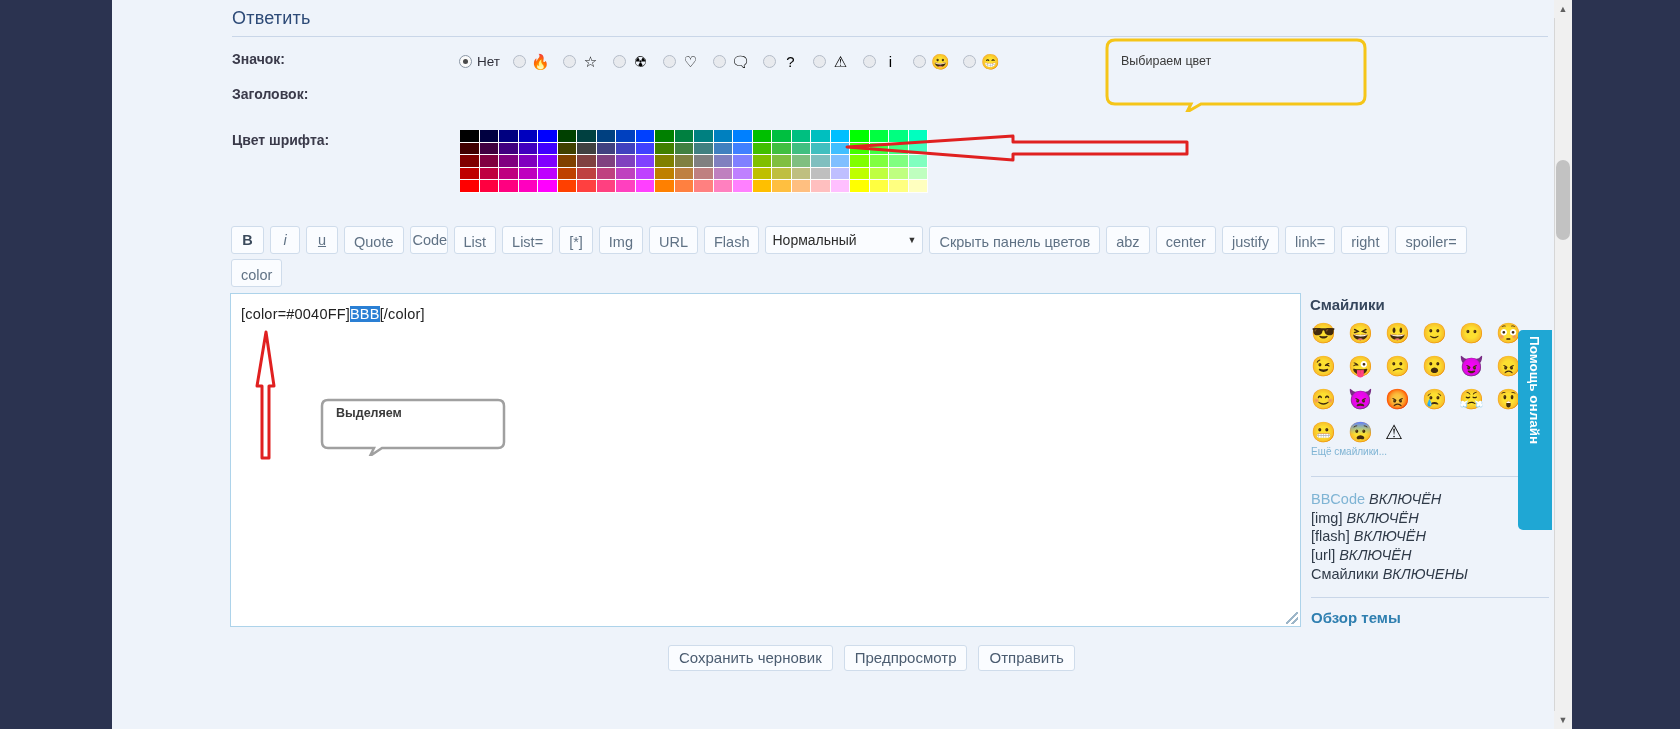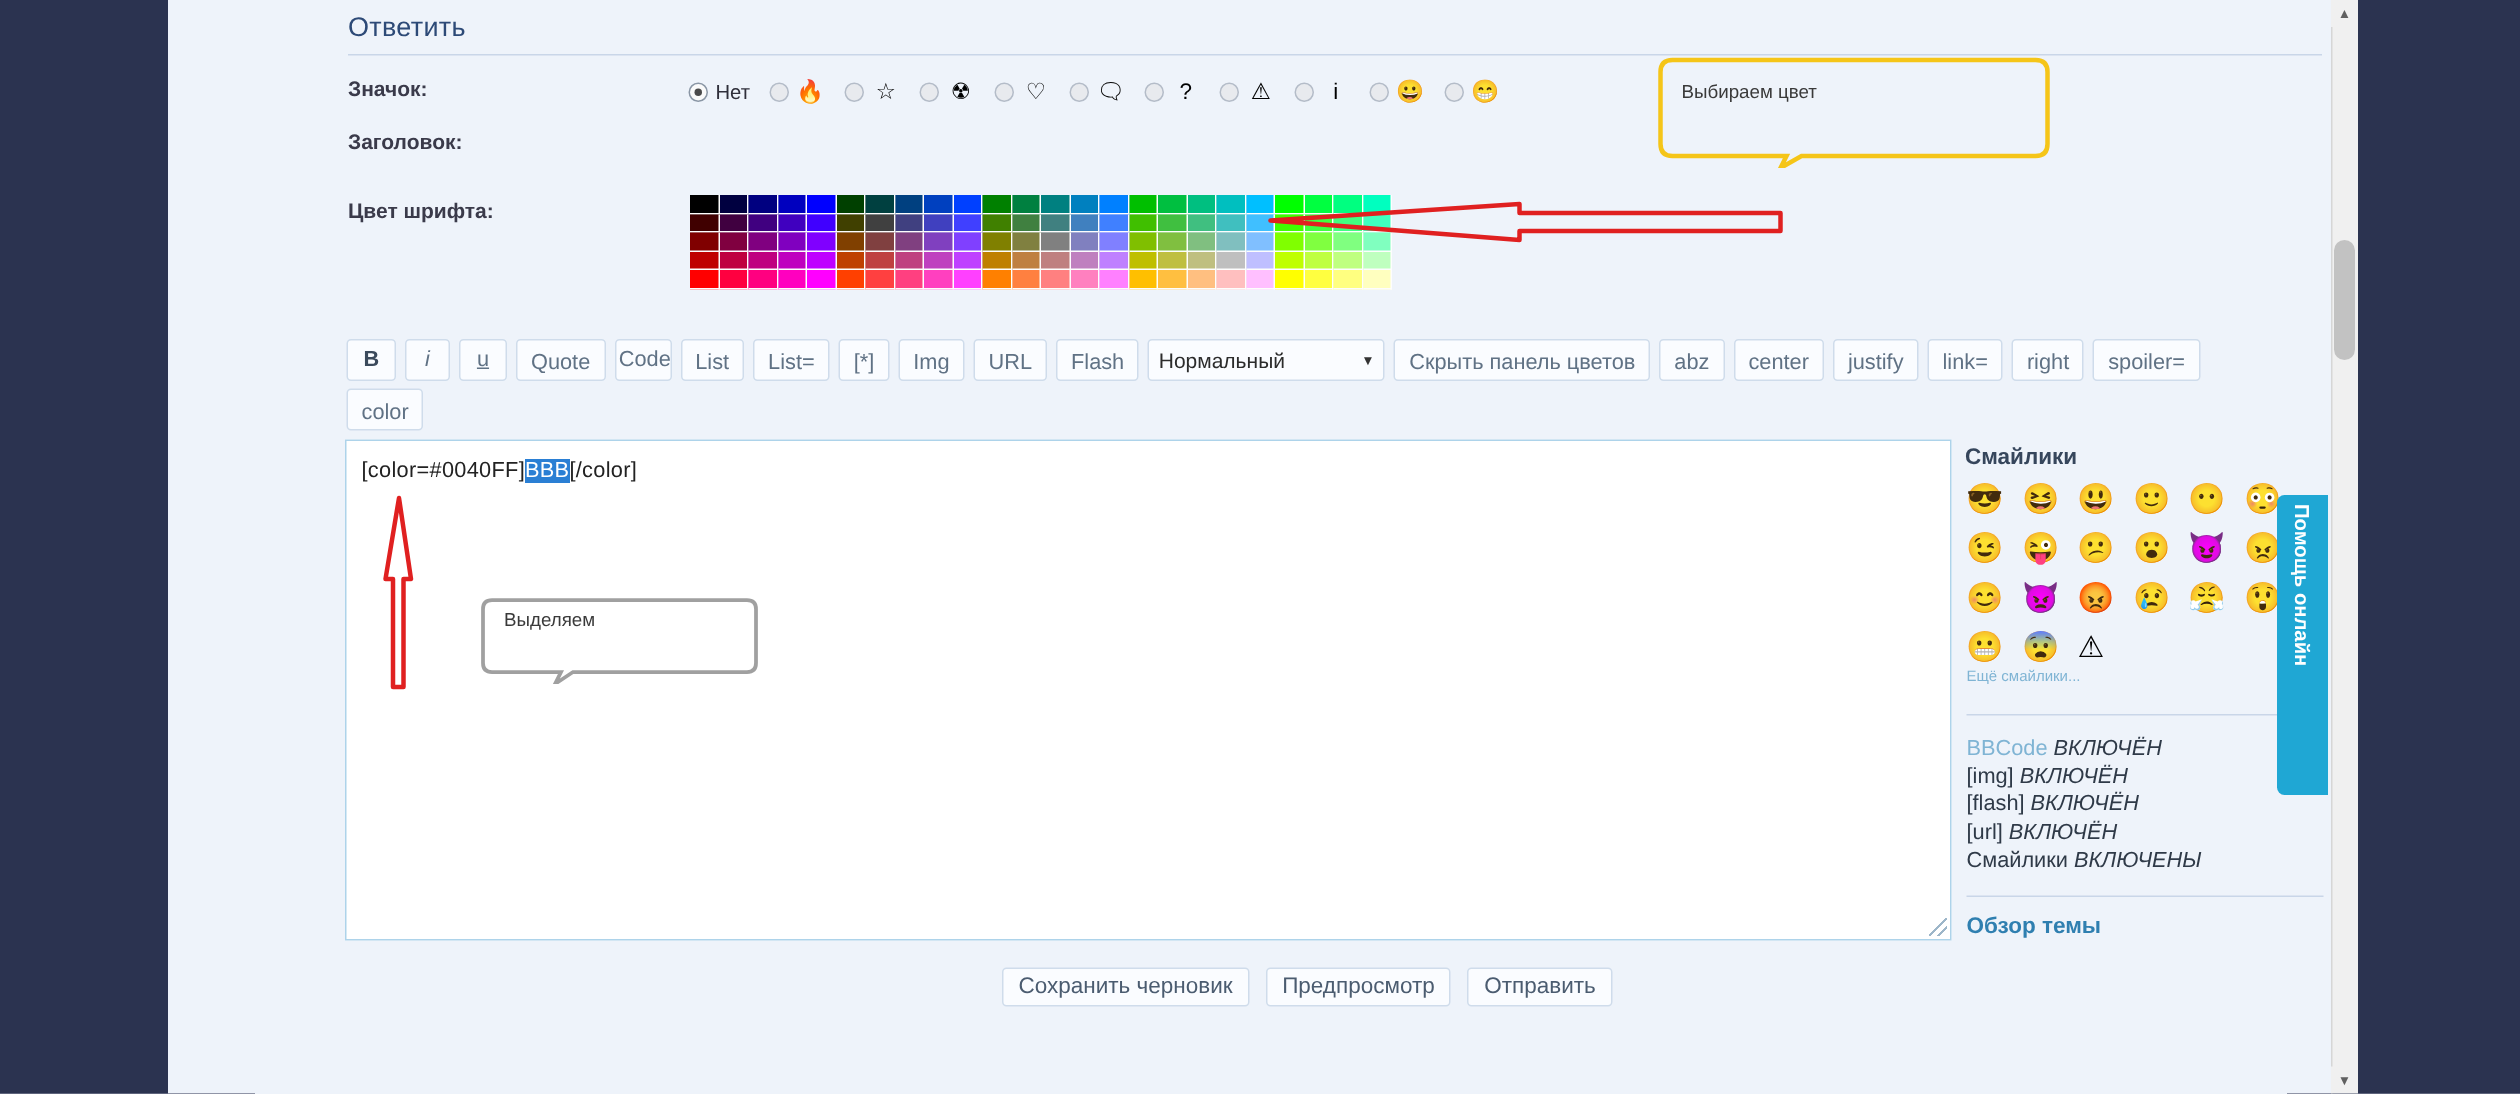--- a/index.html
+++ b/index.html
@@ -204,21 +204,21 @@
   
   .anno { position:absolute; pointer-events:none; }
   #callout-color {
     left:1105px; top:38px; width:264px; height:74px;
   }
   #callout-color .txt {
     position:absolute; left:16px; top:16px;
     font-size:12.5px; color:#3a3a3a; font-family:"Liberation Sans", sans-serif;
   }
   #callout-select {
-    left:320px; top:398px; width:186px; height:58px;
+    left:320px; top:398px; width:186px; height:58px;font-weight:bold;
   }
   #callout-select .txt {
     position:absolute; left:16px; top:8px;
     font-size:12.5px; color:#3a3a3a; font-family:"Liberation Sans", sans-serif;
   }
   #arrow-red-h { left:845px; top:128px; width:345px; height:38px; }
   #arrow-red-v { left:250px; top:330px; width:36px; height:130px; }
 </style>
 </head>
 <body>

